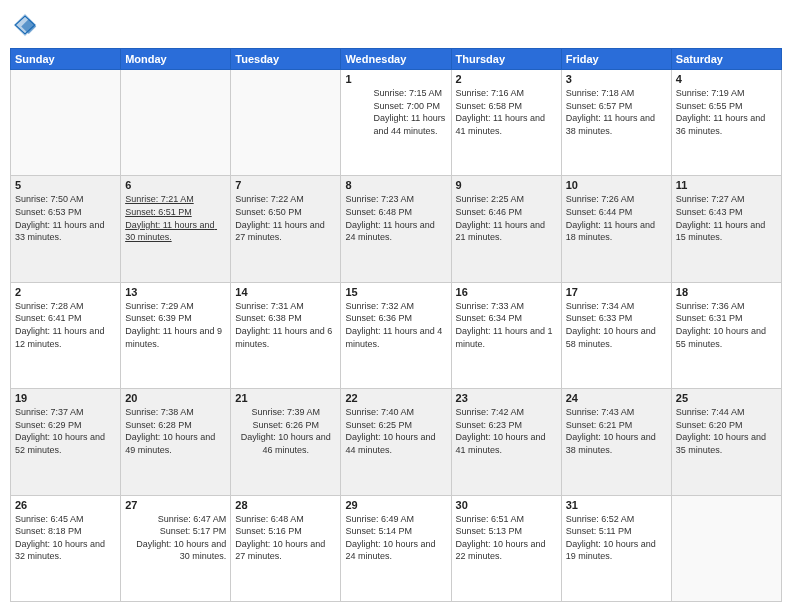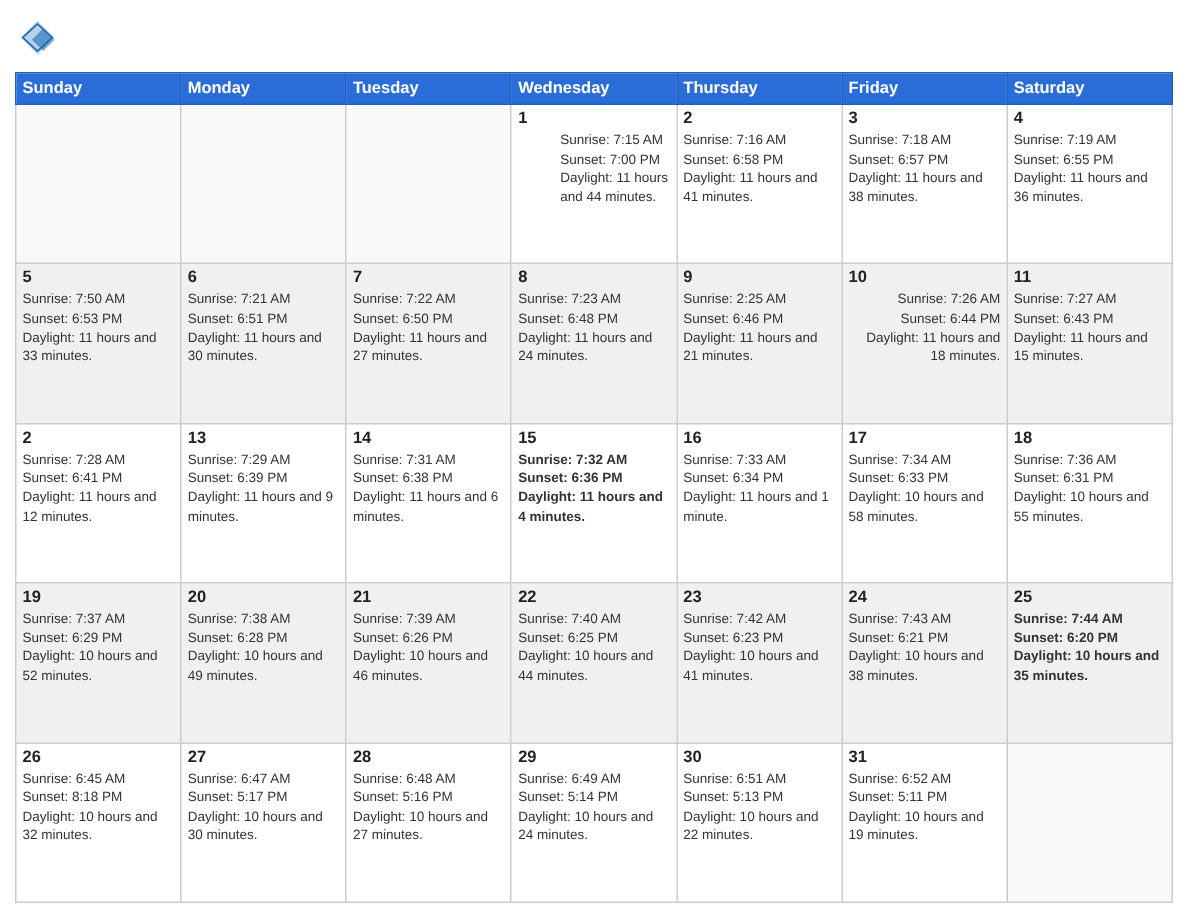--- a/index.html
+++ b/index.html
@@ -174,21 +174,21 @@
         </tr>
         <tr class="row-shaded">
           <td>
             <span class="day-number">5</span>
             <div class="day-info" style="white-space: pre-wrap;">Sunrise: 7:50 AM
 Sunset: 6:53 PM
 Daylight: 11 hours and 33 minutes.</div>
           </td>
           <td>
             <span class="day-number">6</span>
-            <div class="day-info" style="white-space: pre-wrap;">Sunrise: 7:21 AM
+            <div class="day-info" style="white-space: pre-wrap; text-decoration: underline;">Sunrise: 7:21 AM
 Sunset: 6:51 PM
 Daylight: 11 hours and 30 minutes.</div>
           </td>
           <td>
             <span class="day-number">7</span>
             <div class="day-info" style="white-space: pre-wrap;">Sunrise: 7:22 AM
 Sunset: 6:50 PM
 Daylight: 11 hours and 27 minutes.</div>
           </td>
           <td>
@@ -198,21 +198,21 @@
 Daylight: 11 hours and 24 minutes.</div>
           </td>
           <td>
             <span class="day-number">9</span>
             <div class="day-info" style="white-space: pre-wrap;">Sunrise: 2:25 AM
 Sunset: 6:46 PM
 Daylight: 11 hours and 21 minutes.</div>
           </td>
           <td>
             <span class="day-number">10</span>
-            <div class="day-info" style="white-space: pre-wrap; text-align: right;">Sunrise: 7:26 AM
+            <div class="day-info" style="white-space: pre-wrap;">Sunrise: 7:26 AM
 Sunset: 6:44 PM
 Daylight: 11 hours and 18 minutes.</div>
           </td>
           <td>
             <span class="day-number">11</span>
             <div class="day-info" style="white-space: pre-wrap;">Sunrise: 7:27 AM
 Sunset: 6:43 PM
 Daylight: 11 hours and 15 minutes.</div>
           </td>
         </tr>
@@ -230,21 +230,21 @@
 Daylight: 11 hours and 9 minutes.</div>
           </td>
           <td>
             <span class="day-number">14</span>
             <div class="day-info" style="white-space: pre-wrap;">Sunrise: 7:31 AM
 Sunset: 6:38 PM
 Daylight: 11 hours and 6 minutes.</div>
           </td>
           <td>
             <span class="day-number">15</span>
-            <div class="day-info" style="white-space: pre-wrap; font-weight: bold;">Sunrise: 7:32 AM
+            <div class="day-info" style="white-space: pre-wrap;">Sunrise: 7:32 AM
 Sunset: 6:36 PM
 Daylight: 11 hours and 4 minutes.</div>
           </td>
           <td>
             <span class="day-number">16</span>
             <div class="day-info" style="white-space: pre-wrap;">Sunrise: 7:33 AM
 Sunset: 6:34 PM
 Daylight: 11 hours and 1 minute.</div>
           </td>
           <td>
@@ -268,21 +268,21 @@
 Daylight: 10 hours and 52 minutes.</div>
           </td>
           <td>
             <span class="day-number">20</span>
             <div class="day-info" style="white-space: pre-wrap;">Sunrise: 7:38 AM
 Sunset: 6:28 PM
 Daylight: 10 hours and 49 minutes.</div>
           </td>
           <td>
             <span class="day-number">21</span>
-            <div class="day-info" style="white-space: pre-wrap;">Sunrise: 7:39 AM
+            <div class="day-info" style="white-space: pre-wrap; text-align: center;">Sunrise: 7:39 AM
 Sunset: 6:26 PM
 Daylight: 10 hours and 46 minutes.</div>
           </td>
           <td>
             <span class="day-number">22</span>
             <div class="day-info" style="white-space: pre-wrap;">Sunrise: 7:40 AM
 Sunset: 6:25 PM
 Daylight: 10 hours and 44 minutes.</div>
           </td>
           <td>
@@ -292,35 +292,35 @@
 Daylight: 10 hours and 41 minutes.</div>
           </td>
           <td>
             <span class="day-number">24</span>
             <div class="day-info" style="white-space: pre-wrap;">Sunrise: 7:43 AM
 Sunset: 6:21 PM
 Daylight: 10 hours and 38 minutes.</div>
           </td>
           <td>
             <span class="day-number">25</span>
-            <div class="day-info" style="white-space: pre-wrap; font-weight: bold;">Sunrise: 7:44 AM
+            <div class="day-info" style="white-space: pre-wrap;">Sunrise: 7:44 AM
 Sunset: 6:20 PM
 Daylight: 10 hours and 35 minutes.</div>
           </td>
         </tr>
         <tr class="row-white">
           <td>
             <span class="day-number">26</span>
             <div class="day-info" style="white-space: pre-wrap;">Sunrise: 6:45 AM
 Sunset: 8:18 PM
 Daylight: 10 hours and 32 minutes.</div>
           </td>
           <td>
             <span class="day-number">27</span>
-            <div class="day-info" style="white-space: pre-wrap;">Sunrise: 6:47 AM
+            <div class="day-info" style="white-space: pre-wrap; text-align: right;">Sunrise: 6:47 AM
 Sunset: 5:17 PM
 Daylight: 10 hours and 30 minutes.</div>
           </td>
           <td>
             <span class="day-number">28</span>
             <div class="day-info" style="white-space: pre-wrap;">Sunrise: 6:48 AM
 Sunset: 5:16 PM
 Daylight: 10 hours and 27 minutes.</div>
           </td>
           <td>

